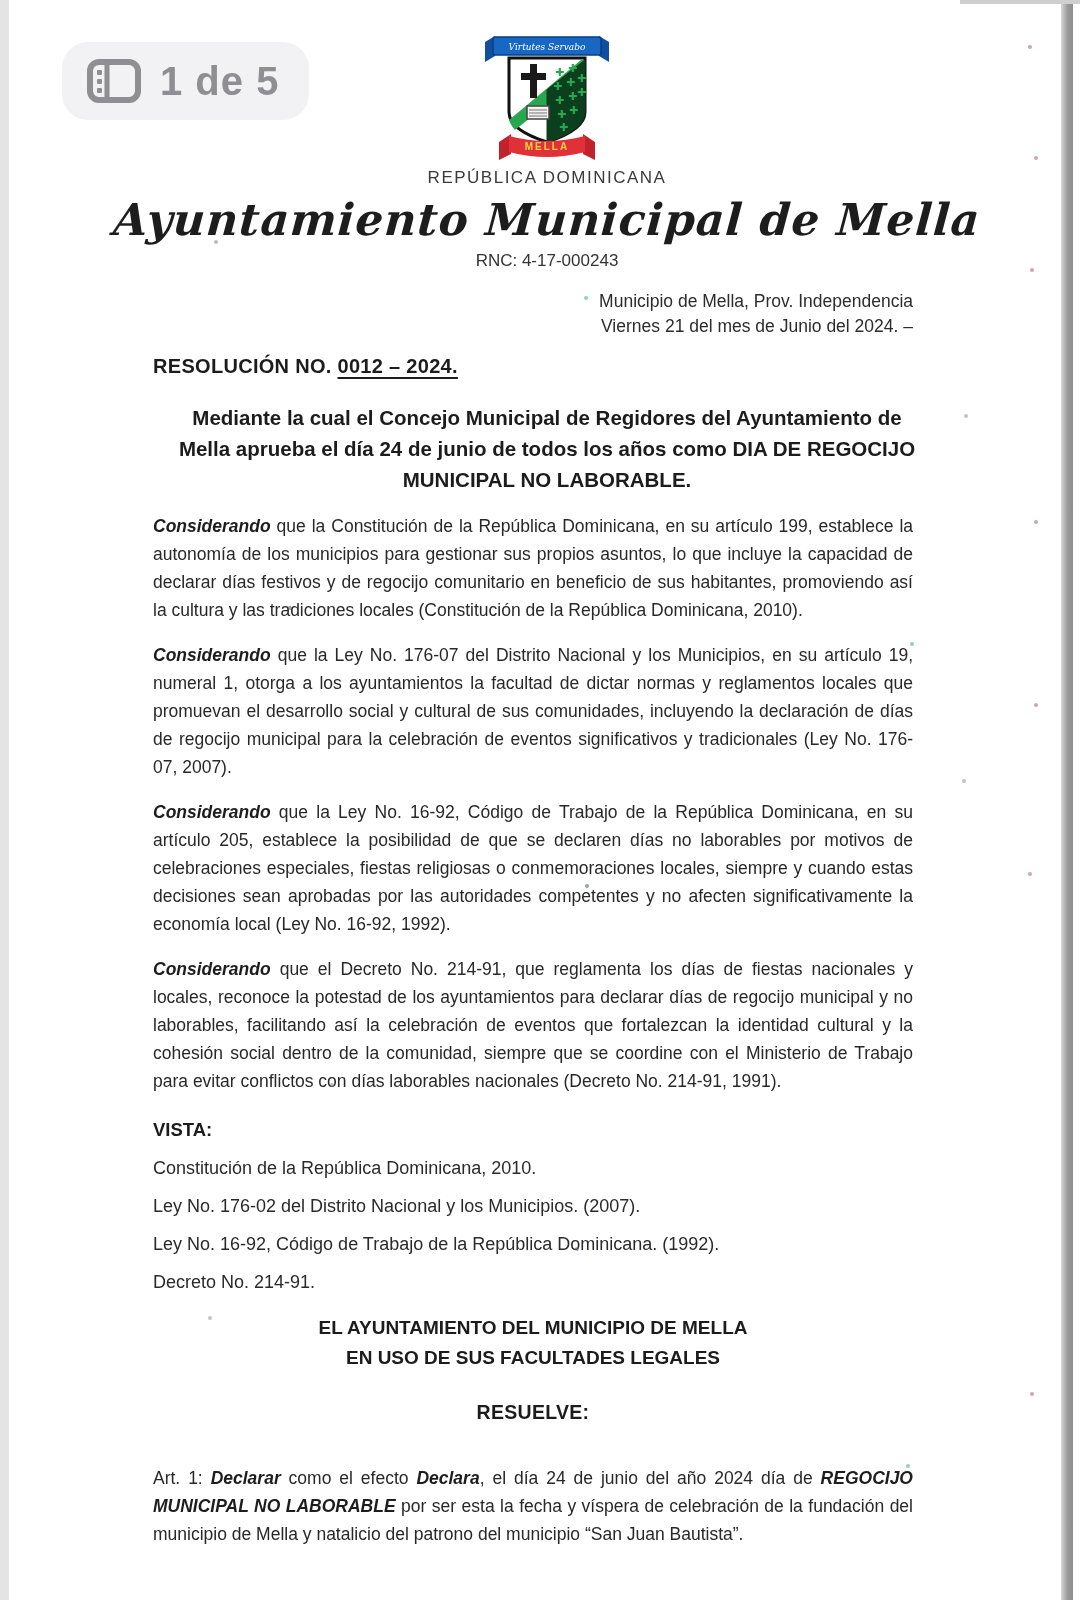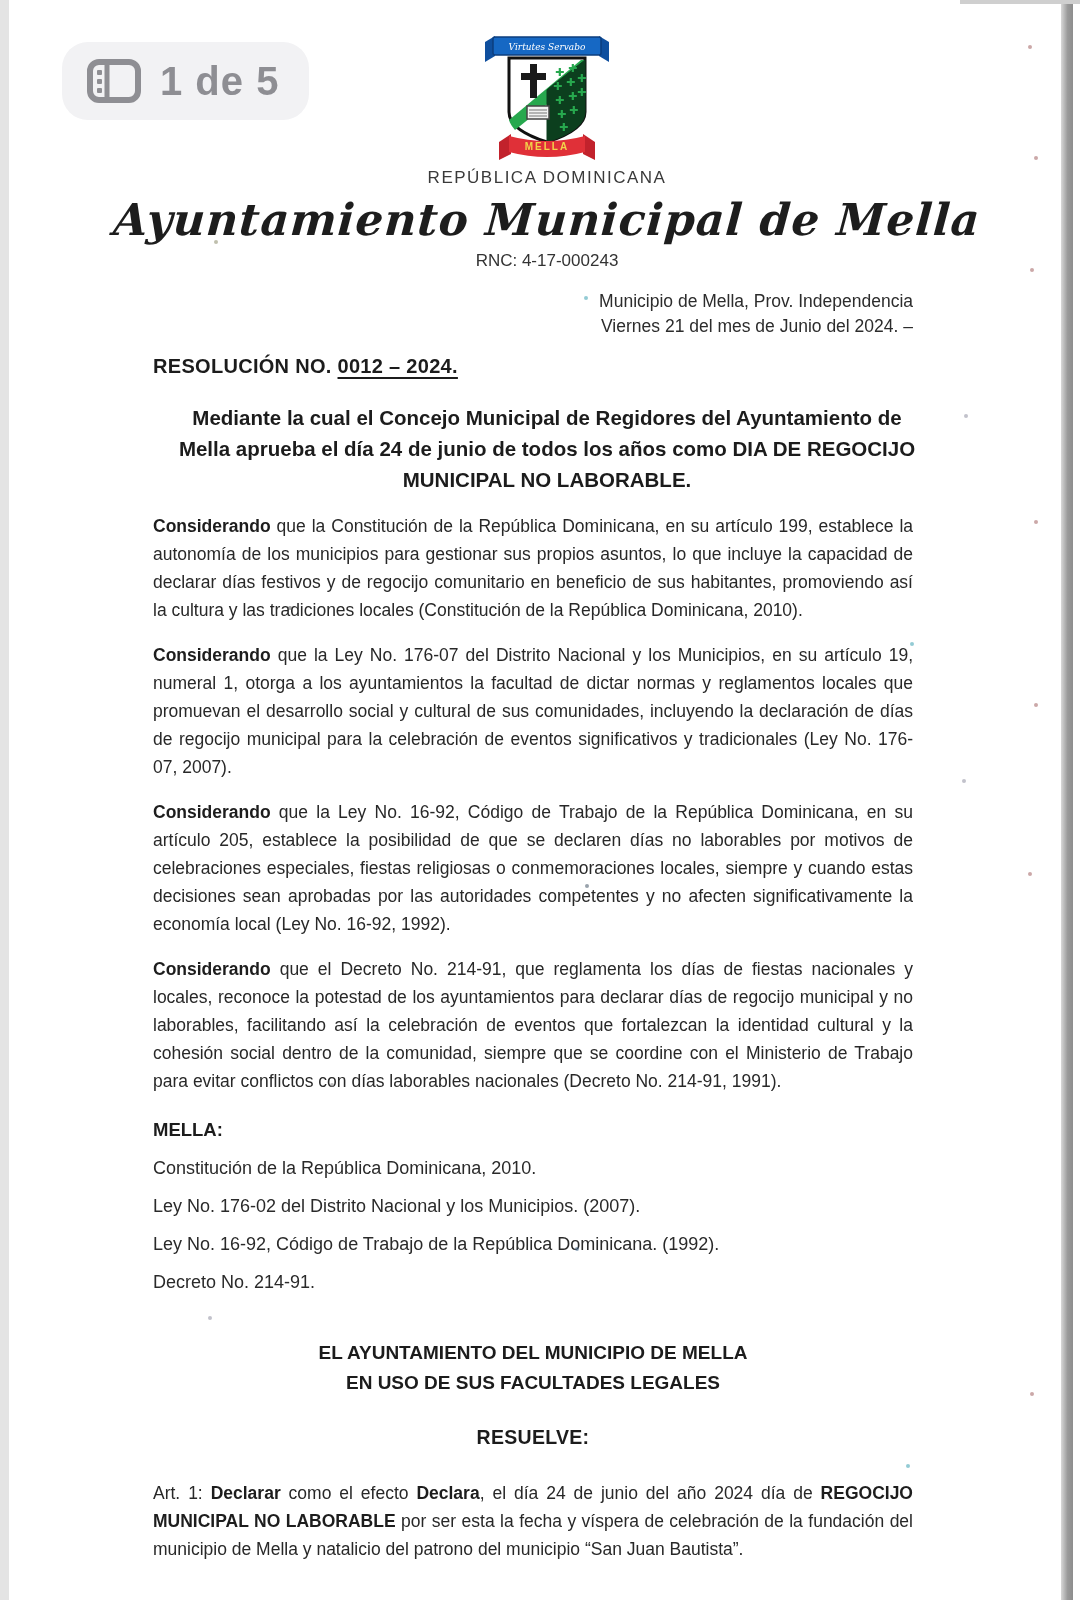--- a/index.html
+++ b/index.html
@@ -51,32 +51,32 @@
   .resolution .num{text-decoration:underline;text-underline-offset:4px;}
   .subject{
     margin:24px auto 0 auto;max-width:740px;
     text-align:center;font-weight:bold;font-size:20.5px;line-height:31px;color:#1c1c1c;
   }
   .body-col{margin:0 174px 0 146px;width:760px;}
   p.para{
     text-align:justify;font-size:17.5px;line-height:28px;color:#282828;
     margin:17px 0 0 0;
   }
-  .b{font-weight:bold;color:#1d1d1d;}
+  .b{font-weight:bold;color:#1d1d1d;font-style:italic;}
   .vista-label{font-weight:bold;font-size:18.5px;margin-top:24px;color:#1c1c1c;}
   .vista-item{font-size:18px;color:#2a2a2a;margin-top:17px;}
   .caps-block{
     text-align:center;font-weight:bold;font-size:19px;line-height:30px;color:#1c1c1c;
-    margin-top:45px;
+    margin-top:20px;
   }
   .resuelve{
     text-align:center;font-weight:bold;font-size:19.5px;color:#1c1c1c;
     margin-top:28px;letter-spacing:.3px;
   }
-  p.article{margin-top:30px;}
+  p.article{margin-top:40px;}
 
   
   .speck{position:absolute;border-radius:50%;opacity:.55;}
 </style>
 </head>
 <body>
 
 <div class="edge-left"></div>
 <div class="edge-right"></div>
 <div class="edge-top"></div>
@@ -143,21 +143,21 @@
   </div>
 
   <div class="subject">Mediante la cual el Concejo Municipal de Regidores del Ayuntamiento de Mella aprueba el día 24 de junio de todos los años como DIA DE REGOCIJO MUNICIPAL NO LABORABLE.</div>
 
   <div class="body-col">
     <p class="para"><span class="b">Considerando</span><span> que la Constitución de la República Dominicana, en su artículo 199, establece la autonomía de los municipios para gestionar sus propios asuntos, lo que incluye la capacidad de declarar días festivos y de regocijo comunitario en beneficio de sus habitantes, promoviendo así la cultura y las tradiciones locales (Constitución de la República Dominicana, 2010).</span></p>
     <p class="para"><span class="b">Considerando</span><span> que la Ley No. 176-07 del Distrito Nacional y los Municipios, en su artículo 19, numeral 1, otorga a los ayuntamientos la facultad de dictar normas y reglamentos locales que promuevan el desarrollo social y cultural de sus comunidades, incluyendo la declaración de días de regocijo municipal para la celebración de eventos significativos y tradicionales (Ley No. 176-07, 2007).</span></p>
     <p class="para"><span class="b">Considerando</span><span> que la Ley No. 16-92, Código de Trabajo de la República Dominicana, en su artículo 205, establece la posibilidad de que se declaren días no laborables por motivos de celebraciones especiales, fiestas religiosas o conmemoraciones locales, siempre y cuando estas decisiones sean aprobadas por las autoridades competentes y no afecten significativamente la economía local (Ley No. 16-92, 1992).</span></p>
     <p class="para"><span class="b">Considerando</span><span> que el Decreto No. 214-91, que reglamenta los días de fiestas nacionales y locales, reconoce la potestad de los ayuntamientos para declarar días de regocijo municipal y no laborables, facilitando así la celebración de eventos que fortalezcan la identidad cultural y la cohesión social dentro de la comunidad, siempre que se coordine con el Ministerio de Trabajo para evitar conflictos con días laborables nacionales (Decreto No. 214-91, 1991).</span></p>
 
-    <div class="vista-label">MELLA:</div>
+    <div class="vista-label">VISTA:</div>
     <div class="vista-item">Constitución de la República Dominicana, 2010.</div>
     <div class="vista-item">Ley No. 176-02 del Distrito Nacional y los Municipios. (2007).</div>
     <div class="vista-item">Ley No. 16-92, Código de Trabajo de la República Dominicana. (1992).</div>
     <div class="vista-item">Decreto No. 214-91.</div>
 
     <div class="caps-block">
       <div>EL AYUNTAMIENTO DEL MUNICIPIO DE MELLA</div>
       <div>EN USO DE SUS FACULTADES LEGALES</div>
     </div>
 

